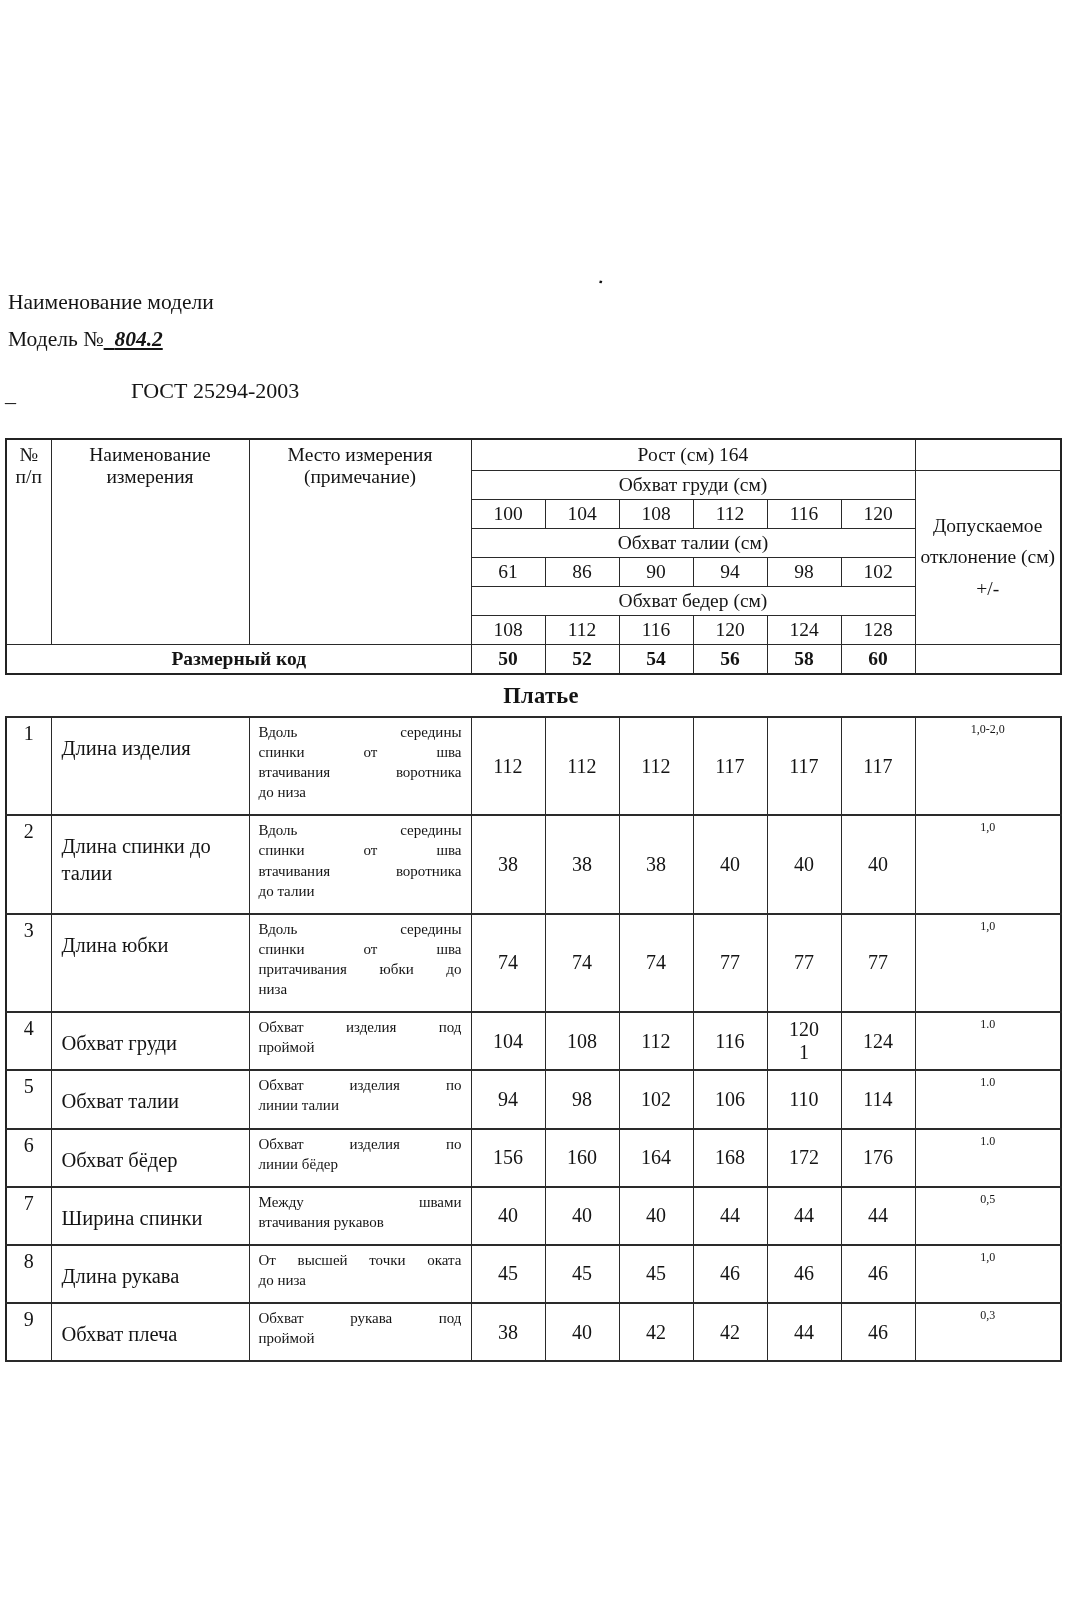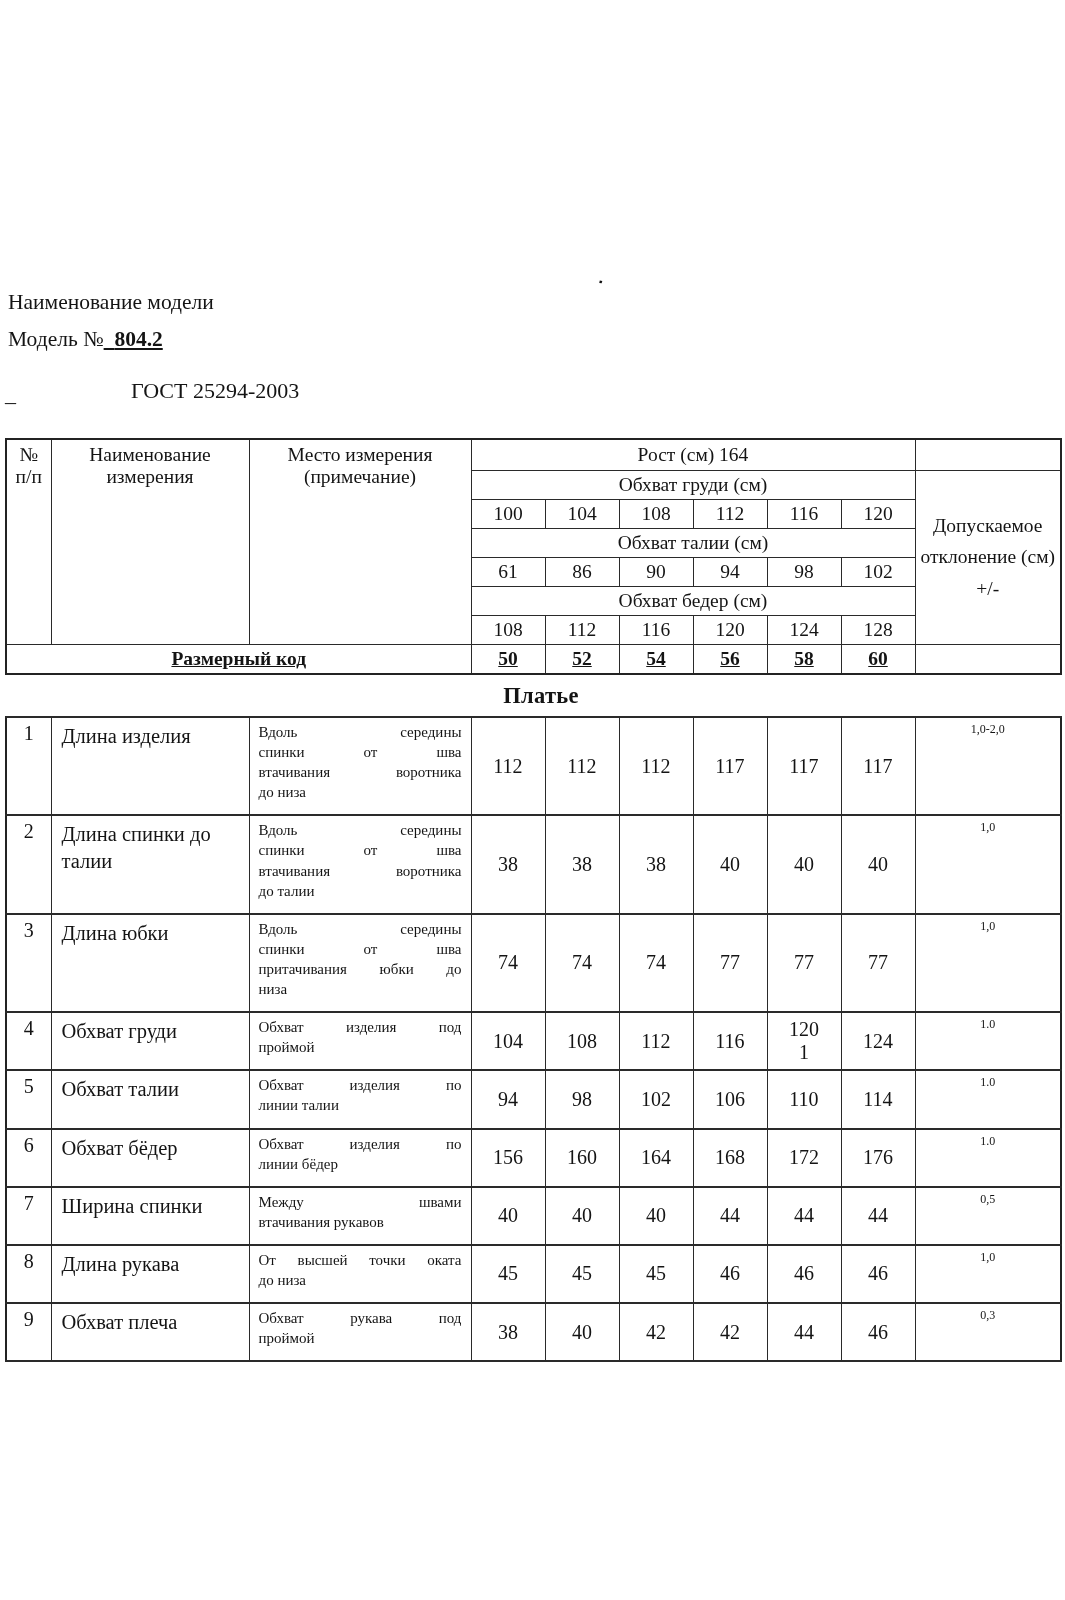--- a/index.html
+++ b/index.html
@@ -1,41 +1,41 @@
 <!DOCTYPE html>
 <html><head>
 <meta charset="utf-8">
 <style>
   html,body{margin:0;padding:0;background:#e8e8e8;}
   .page{position:relative;width:1065px;height:1600px;background:#ffffff;
         font-family:"Liberation Serif","DejaVu Serif",serif;color:#141414;overflow:hidden;}
   .toptext{position:absolute;left:8px;top:284px;font-size:21.5px;line-height:37px;}
-  .model-line .uspace{text-decoration:underline;}
+  .model-line .uspace{text-decoration:underline;font-style:italic;}
   .model-num{font-weight:bold;}
   .gost{position:absolute;left:131px;top:378px;font-size:22px;}
   .dash{position:absolute;left:5px;top:381px;font-size:22px;}
   .inkmark{position:absolute;left:599px;top:276px;font-size:10px;font-weight:bold;
            transform:rotate(8deg) skewX(-6deg);color:#101010;}
   .section-title{position:absolute;left:12px;top:683px;width:1058px;text-align:center;
                  font-size:22.5px;font-weight:bold;letter-spacing:.3px;}
   table{border-collapse:collapse;table-layout:fixed;position:absolute;left:5px;background:#fff;}
   table{border:2px solid #232323;}
   td{border:1.5px solid #2a2a2a;padding:0;overflow:hidden;}
   .thead-table{top:438px;font-size:19.5px;}
   .thead-table td{text-align:center;vertical-align:middle;}
   .thead-table td.vtop{vertical-align:top;padding-top:4px;}
   .pre{white-space:pre-line;}
   .b{font-weight:bold;}
   .tol-head{font-size:19.5px;line-height:1.62;}
-  .hr1{height:31px;} .hr{height:29px;} .hrs{height:30px;text-decoration:underline;}
+  .hr1{height:31px;} .hr{height:29px;} .hrs{height:30px;}
   .body-table{top:716px;}
   .body-table td{border-width:2px 1.5px;}
   .r-tall{height:92px;} .r-med{height:53px;} .r-sm{height:46px;}
   .c-num{vertical-align:top;text-align:center;font-size:20px;padding-top:4px;}
-  .c-name{vertical-align:top;font-size:20.5px;line-height:1.3;padding:5px 12px 0 10px;}
+  .c-name{vertical-align:top;font-size:20.5px;line-height:1.3;padding:17px 12px 0 10px;}
   .c-place{vertical-align:top;font-size:15px;line-height:1.34;padding:4px 9px 12px 9px;margin-top:37px;}
   .jl{display:flex;justify-content:space-between;}
   .c-val{text-align:center;vertical-align:middle;font-size:20px;line-height:1.15;white-space:pre-line;}
   .c-tol{vertical-align:top;text-align:center;font-size:12px;padding-top:4px;}
 </style>
 </head>
 <body>
 
 <div class="page">
 

